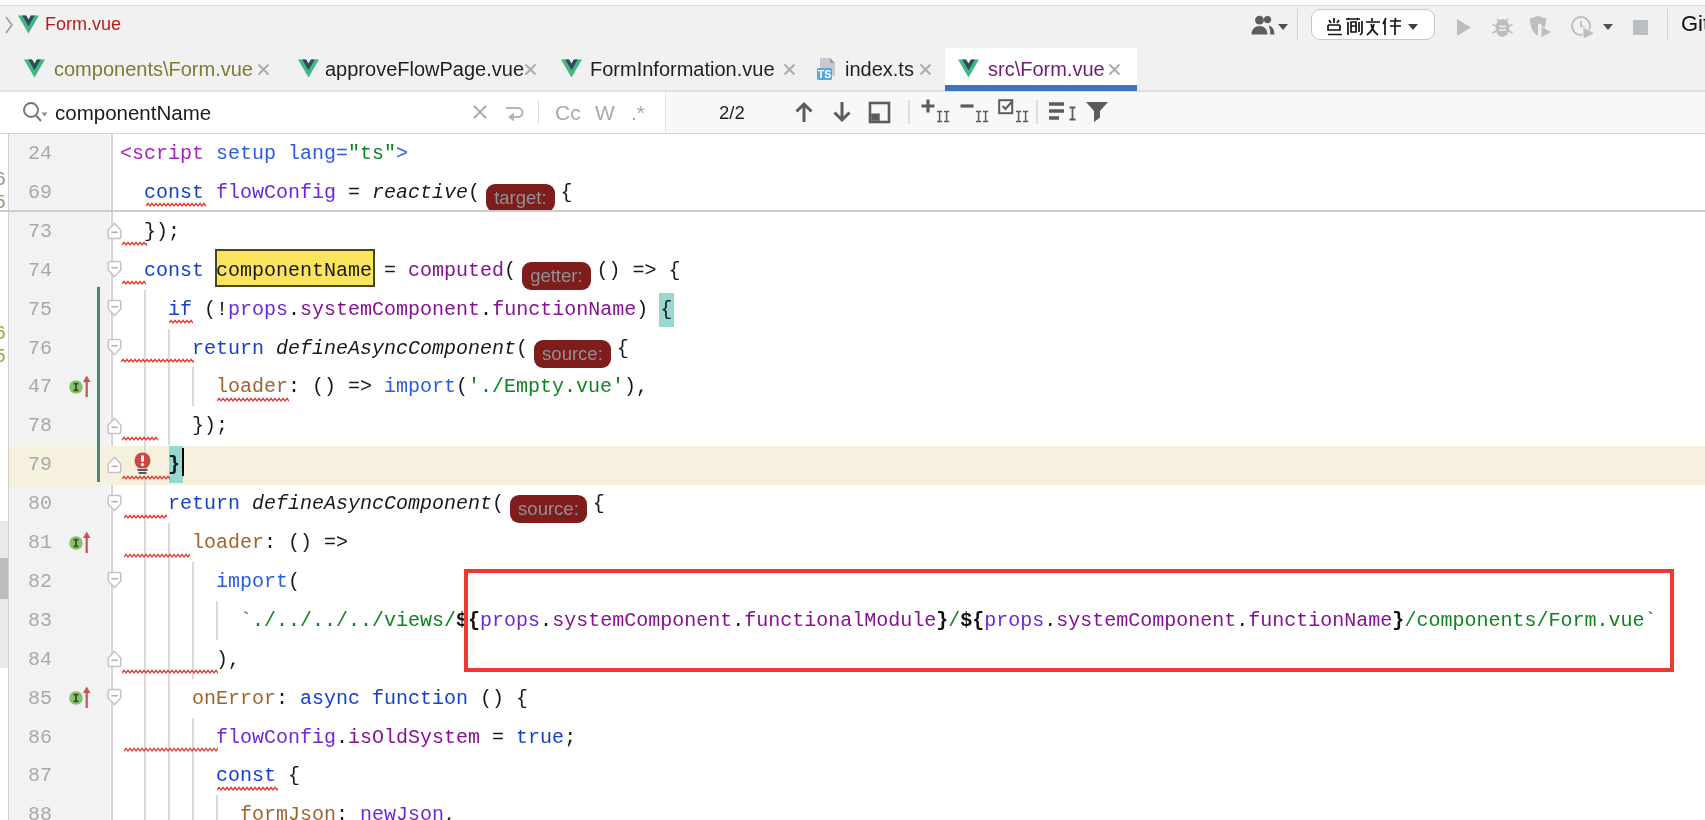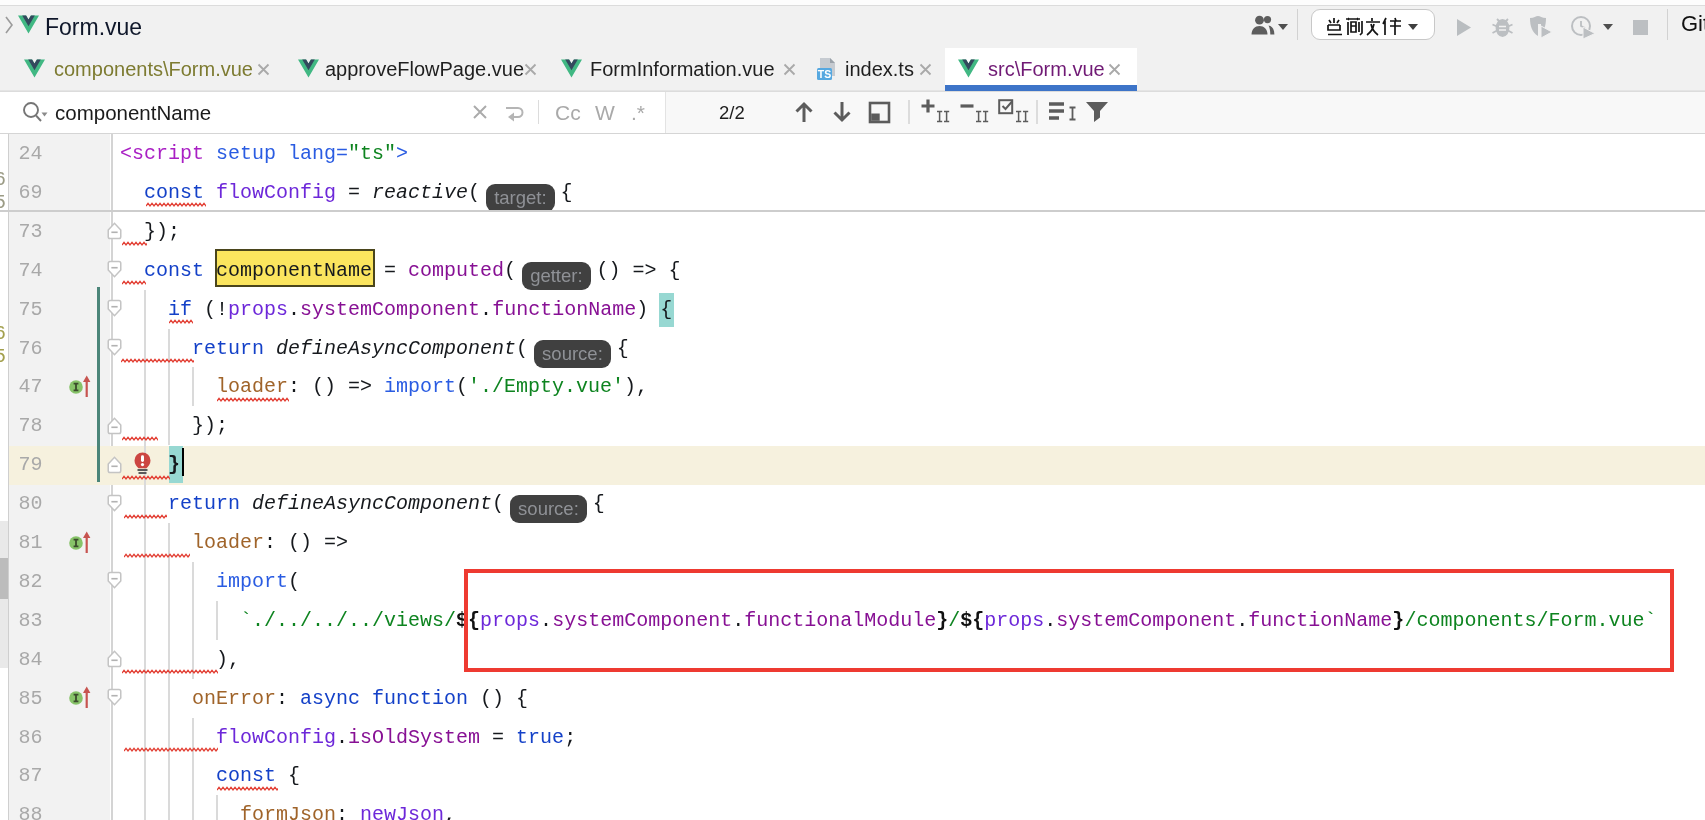--- a/index.html
+++ b/index.html
@@ -1,45 +1,45 @@
 <!DOCTYPE html>
 <html><head><meta charset="utf-8"><style>
 *{margin:0;padding:0;box-sizing:border-box}
 html,body{width:1705px;height:820px;overflow:hidden}
 body{font-family:'Liberation Sans',sans-serif;background:#fff;position:relative}
 .abs{position:absolute}
 .ln{position:absolute;left:120px;font:20px 'Liberation Mono',monospace;white-space:pre;height:39px;line-height:39px;color:#16191d;z-index:5}
-.gn{position:absolute;left:9px;width:43px;text-align:center;font:20px 'Liberation Mono',monospace;color:#a9a9a9;height:39px;line-height:39px;z-index:4}
+.gn{position:absolute;left:9px;width:43px;text-align:right;font:20px 'Liberation Mono',monospace;color:#a9a9a9;height:39px;line-height:39px;z-index:4}
 .kb{color:#1441c8}
 .kb2{color:#2a5ce2}
 .mg{color:#a91fc4}
 .gr{color:#0e8420}
 .pu{color:#871094}
 .pub{color:#111;font-weight:bold}
 .te{color:#6d28d9}
 .am{color:#a0642a}
 .it{font-style:italic;color:#16191d}
-.pill{display:inline-block;font:18.5px 'Liberation Sans',sans-serif;color:#8f9196;background:#404040;border-radius:9px;padding:0 8px;height:28px;line-height:28px;vertical-align:-6px;margin-left:6px;margin-right:6px}
+.pill{display:inline-block;font:18.5px 'Liberation Sans',sans-serif;color:#8f9196;background:#7f1d1d;border-radius:9px;padding:0 8px;height:28px;line-height:28px;vertical-align:-6px;margin-left:6px;margin-right:6px}
 .sep-v{position:absolute;width:1.5px;background:#d2d2d2}
 .icon{position:absolute}
 .tabtxt{position:absolute;font-size:20px;color:#212121;height:43px;line-height:43px;z-index:3}
 .x{position:absolute;z-index:3}
 </style></head>
 <body>
 <div class="abs" style="left:0;top:0;width:1705px;height:48px;background:#f1f1f1"></div>
 <div class="abs" style="left:0;top:0;width:1705px;height:4.5px;background:#fdfdfd"></div>
 <div class="abs" style="left:0;top:4.5px;width:1705px;height:1.2px;background:#dcdcdc"></div>
 <svg class="icon" style="left:3px;top:15px" width="12" height="20">
     <path d="M3 2 L9 10 L3 18" stroke="#9b9b9b" stroke-width="1.6" fill="none"></path>
   </svg>
 <svg class="icon" style="left:18px;top:15px" width="21" height="19" viewBox="0 0 261.76 226.69">
     <path fill="#41b883" d="M161.096.001l-30.224 52.35L100.647.002H-.005L130.872 226.69 261.749 0z"></path>
     <path fill="#34495e" d="M161.096.001l-30.224 52.35L100.647.002H52.346l78.526 136.01L209.398.001z"></path>
   </svg>
-<div class="abs" style="left:45px;top:14px;font-size:23px;color:#0f172a">Form.vue</div>
+<div class="abs" style="left:45px;top:14px;font-size:18px;color:#b91c1c">Form.vue</div>
 <svg class="icon" style="left:1250px;top:14px" width="28" height="22" viewBox="0 0 28 22">
 <g fill="#5d5d5d">
       <circle cx="9.5" cy="6.2" r="4.4"></circle>
       <path d="M1.5 20.5c0-5.3 3.6-8.6 8-8.6s8 3.3 8 8.6z"></path>
 <circle cx="17.5" cy="5.6" r="3.6"></circle>
       <path d="M18.5 11.6c3.4.4 5.9 3.3 5.9 8.9h-4.1c0-3.6-.6-6.6-1.8-8.9z"></path>
     </g>
   </svg>
 <svg class="icon" style="left:1277px;top:22.5px" width="12" height="8">
     <path d="M1 1 L11 1 L6 7 Z" fill="#4f4f4f"></path>

